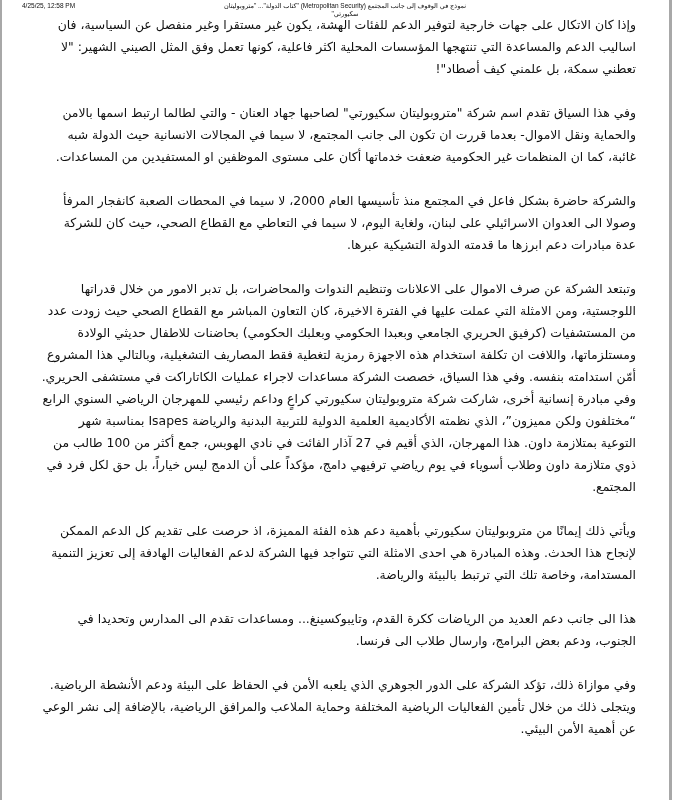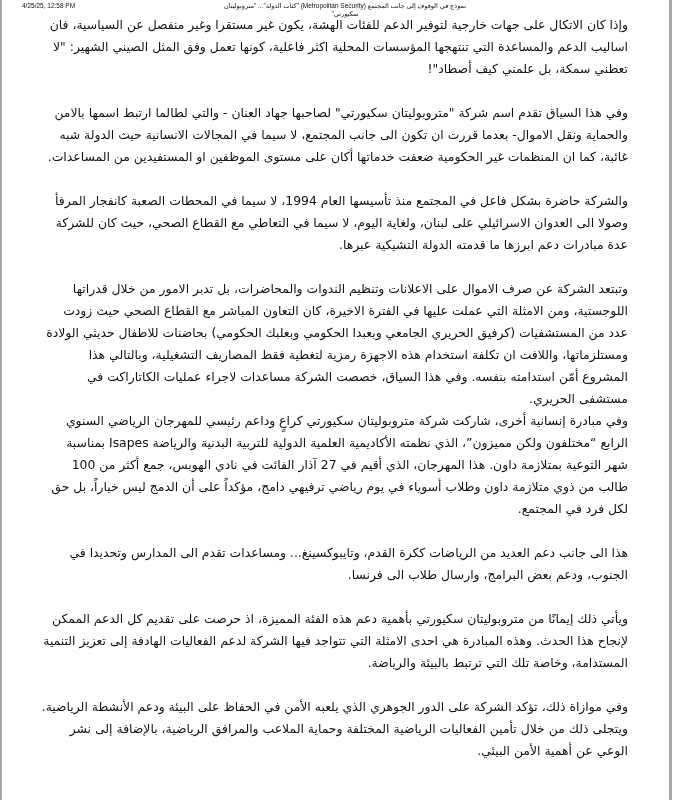--- a/index.html
+++ b/index.html
@@ -18,36 +18,36 @@
       font-family: "Liberation Sans", sans-serif; font-size: 6.5px; color: #111;
     }
     .print-date { position: absolute; left: 22px; top: 2px; }
     .print-title { position: absolute; left: 220px; top: 2px; width: 250px; text-align: center; direction: rtl; }
     .content {
       position: absolute; top: 14px; left: 40px; width: 596px;
       direction: rtl; text-align: right;
       font-family: "DejaVu Sans", sans-serif;
       font-size: 12.4px; line-height: 22px; color: #111;
     }
-    .para { margin: 0 8px 22px 0; }
+    .para { margin: 0 0 22px 0; }
     .para.tight { margin-bottom: 0; }
   </style>
 </head>
 <body>
 
 <div class="frame-left"></div>
 <div class="frame-right"></div>
 
 <div class="print-header">
   <span class="print-date">4/25/25, 12:58 PM</span>
   <span class="print-title">نموذج في الوقوف إلى جانب المجتمع (Metropolitan Security) "كتاب الدولة"... "متروبوليتان سكيورتي"</span>
 </div>
 
 <div class="content">
   <p class="para">وإذا كان الاتكال على جهات خارجية لتوفير الدعم للفئات الهشة، يكون غير مستقرا وغير منفصل عن السياسية، فان اساليب الدعم والمساعدة التي تنتهجها المؤسسات المحلية اكثر فاعلية، كونها تعمل وفق المثل الصيني الشهير: "لا تعطني سمكة، بل علمني كيف أصطاد"!</p>
   <p class="para">وفي هذا السياق تقدم اسم شركة "متروبوليتان سكيورتي" لصاحبها جهاد العنان - والتي لطالما ارتبط اسمها بالامن والحماية ونقل الاموال- بعدما قررت ان تكون الى جانب المجتمع، لا سيما في المجالات الانسانية حيث الدولة شبه غائبة، كما ان المنظمات غير الحكومية ضعفت خدماتها أكان على مستوى الموظفين او المستفيدين من المساعدات.</p>
-  <p class="para">والشركة حاضرة بشكل فاعل في المجتمع منذ تأسيسها العام 1994، لا سيما في المحطات الصعبة كانفجار المرفأ وصولا الى العدوان الاسرائيلي على لبنان، ولغاية اليوم، لا سيما في التعاطي مع القطاع الصحي، حيث كان للشركة عدة مبادرات دعم ابرزها ما قدمته الدولة التشيكية عبرها.</p>
+  <p class="para">والشركة حاضرة بشكل فاعل في المجتمع منذ تأسيسها العام 2000، لا سيما في المحطات الصعبة كانفجار المرفأ وصولا الى العدوان الاسرائيلي على لبنان، ولغاية اليوم، لا سيما في التعاطي مع القطاع الصحي، حيث كان للشركة عدة مبادرات دعم ابرزها ما قدمته الدولة التشيكية عبرها.</p>
   <p class="para tight">وتبتعد الشركة عن صرف الاموال على الاعلانات وتنظيم الندوات والمحاضرات، بل تدبر الامور من خلال قدراتها اللوجستية، ومن الامثلة التي عملت عليها في الفترة الاخيرة، كان التعاون المباشر مع القطاع الصحي حيث زودت عدد من المستشفيات (كرفيق الحريري الجامعي وبعبدا الحكومي وبعلبك الحكومي) بحاضنات للاطفال حديثي الولادة ومستلزماتها، واللافت ان تكلفة استخدام هذه الاجهزة رمزية لتغطية فقط المصاريف التشغيلية، وبالتالي هذا المشروع أمّن استدامته بنفسه. وفي هذا السياق، خصصت الشركة مساعدات لاجراء عمليات الكاتاراكت في مستشفى الحريري.</p>
   <p class="para">وفي مبادرة إنسانية أخرى، شاركت شركة متروبوليتان سكيورتي كراعٍ وداعم رئيسي للمهرجان الرياضي السنوي الرابع “مختلفون ولكن مميزون”، الذي نظمته الأكاديمية العلمية الدولية للتربية البدنية والرياضة Isapes بمناسبة شهر التوعية بمتلازمة داون. هذا المهرجان، الذي أقيم في 27 آذار الفائت في نادي الهوبس، جمع أكثر من 100 طالب من ذوي متلازمة داون وطلاب أسوياء في يوم رياضي ترفيهي دامج، مؤكداً على أن الدمج ليس خياراً، بل حق لكل فرد في المجتمع.</p>
+  <p class="para">ويأتي ذلك إيمانًا من متروبوليتان سكيورتي بأهمية دعم هذه الفئة المميزة، اذ حرصت على تقديم كل الدعم الممكن لإنجاح هذا الحدث. وهذه المبادرة هي احدى الامثلة التي تتواجد فيها الشركة لدعم الفعاليات الهادفة إلى تعزيز التنمية المستدامة، وخاصة تلك التي ترتبط بالبيئة والرياضة.</p>
   <p class="para">هذا الى جانب دعم العديد من الرياضات ككرة القدم، وتايبوكسينغ... ومساعدات تقدم الى المدارس وتحديدا في الجنوب، ودعم بعض البرامج، وارسال طلاب الى فرنسا.</p>
-  <p class="para">ويأتي ذلك إيمانًا من متروبوليتان سكيورتي بأهمية دعم هذه الفئة المميزة، اذ حرصت على تقديم كل الدعم الممكن لإنجاح هذا الحدث. وهذه المبادرة هي احدى الامثلة التي تتواجد فيها الشركة لدعم الفعاليات الهادفة إلى تعزيز التنمية المستدامة، وخاصة تلك التي ترتبط بالبيئة والرياضة.</p>
   <p class="para">وفي موازاة ذلك، تؤكد الشركة على الدور الجوهري الذي يلعبه الأمن في الحفاظ على البيئة ودعم الأنشطة الرياضية. ويتجلى ذلك من خلال تأمين الفعاليات الرياضية المختلفة وحماية الملاعب والمرافق الرياضية، بالإضافة إلى نشر الوعي عن أهمية الأمن البيئي.</p>
 </div>
 
 </body></html>

